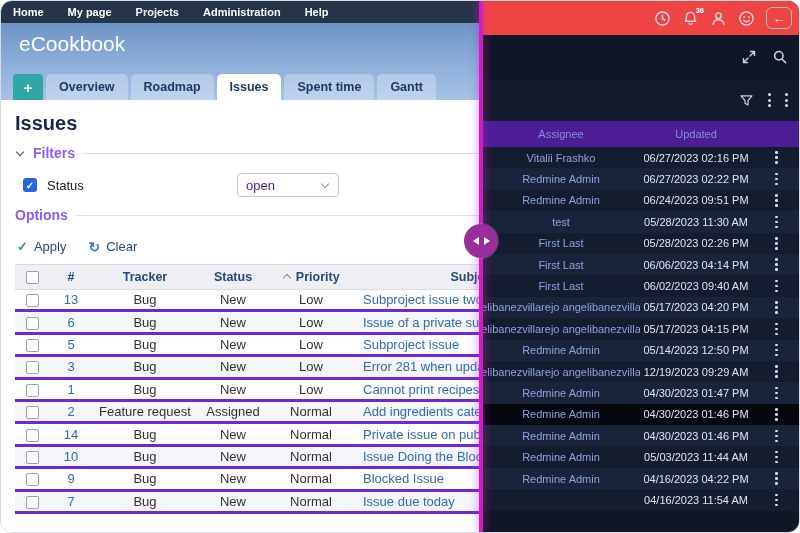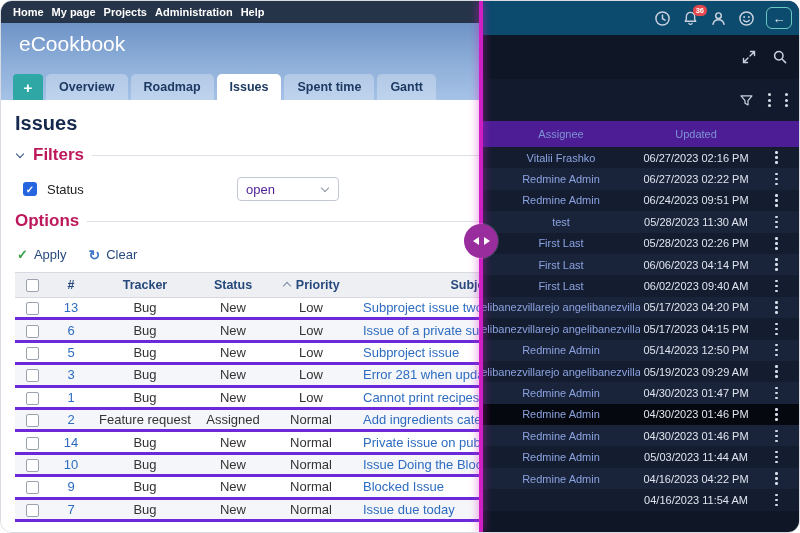--- a/index.html
+++ b/index.html
@@ -2,33 +2,33 @@
 <html><head>
 <meta charset="utf-8">
 <style>
   html,body{margin:0;padding:0;background:#fff;}
   *{box-sizing:border-box;}
   .frame{position:relative;width:800px;height:533px;border:1px solid #d8dce2;border-radius:12px;
          overflow:hidden;font-family:"Liberation Sans",sans-serif;background:#fff;}
 
   
   .left{position:absolute;top:0;left:0;bottom:0;width:481px;background:#fff;overflow:hidden;}
-  .topmenu{height:22px;background:#263449;display:flex;align-items:center;gap:8px;padding:0 12px;}
+  .topmenu{height:22px;background:#263449;display:flex;align-items:center;gap:24px;padding:0 12px;}
   .topmenu span{color:#fff;font-size:11px;font-weight:bold;cursor:pointer;white-space:nowrap;}
   .bluehead{height:77px;background:linear-gradient(180deg,#6e93c6 0%,#8fb0da 55%,#a6c2e6 100%);position:relative;}
   .project-title{padding:9px 0 0 18px;font-size:21px;color:#fff;}
   .tabs{position:absolute;bottom:0;left:12px;display:flex;align-items:flex-end;gap:3px;}
   .tab-add{width:30px;height:26px;background:#2fa7a4;color:#fff;font-size:15px;font-weight:bold;
            display:flex;align-items:center;justify-content:center;border-radius:4px 4px 0 0;cursor:pointer;}
   .tab{height:26px;padding:0 13px;display:flex;align-items:center;font-size:12.5px;font-weight:bold;
        color:#1d3a63;background:rgba(255,255,255,.28);border-radius:5px 5px 0 0;white-space:nowrap;cursor:pointer;}
   .tab.active{background:#fff;}
   .content{padding:8px 0 0 14px;}
   .page-title{font-size:20px;font-weight:bold;color:#15294d;margin:4px 0 10px;}
-  .sec-row{display:flex;align-items:center;gap:8px;margin:7px 0;color:#be185d;font-size:17px;font-weight:bold;cursor:pointer;}
+  .sec-row{display:flex;align-items:center;gap:8px;margin:7px 0;color:#8b5cf6;font-size:14px;font-weight:bold;cursor:pointer;}
   .sec-row .line{flex:1;height:1px;background:#dcdfe5;}
   .chev{display:inline-block;width:6px;height:6px;border-right:1.6px solid #2c4a7c;border-bottom:1.6px solid #2c4a7c;
         transform:rotate(45deg);margin:-2px 2px 0 2px;}
   .chev.up{transform:rotate(-135deg);border-color:#7c8aa5;margin-top:3px;}
   .status-row{display:flex;align-items:center;margin:12px 0 10px;padding-left:8px;}
   .cbx{width:14px;height:14px;background:#2566e0;border-radius:3px;color:#fff;font-size:10px;font-weight:bold;
        display:flex;align-items:center;justify-content:center;cursor:pointer;}
   .status-label{margin-left:10px;font-size:13px;color:#222;width:190px;cursor:pointer;}
   .select{width:102px;height:24px;border:1px solid #c3c9d2;border-radius:4px;background:#fff;display:flex;
           align-items:center;justify-content:space-between;padding:0 8px;font-size:13px;color:#4c1d95;cursor:pointer;}
@@ -45,21 +45,21 @@
   .lrow{height:22.4px;border-bottom:3px solid #6d28d9;color:#333;background:#fff;}
   .lrow:nth-child(even){background:#f5f6f9;}
   .c{text-align:center;}
   .c.subject{text-align:left;padding-left:10px;white-space:nowrap;overflow:hidden;}
   .lrow a{color:#2d6cc0;text-decoration:none;cursor:pointer;}
   .box{display:inline-block;width:13px;height:13px;border:1px solid #9aa2ae;border-radius:2px;background:#fff;
        vertical-align:middle;cursor:pointer;}
 
   
   .right{position:absolute;top:0;right:0;bottom:0;left:481px;background:#0f1726;overflow:hidden;color:#cfd6e4;}
-  .bar1{height:34px;background:#0c4a6e;display:flex;align-items:center;justify-content:flex-end;gap:11px;padding:0 7px;}
+  .bar1{height:34px;background:#ef4444;display:flex;align-items:center;justify-content:flex-end;gap:11px;padding:0 7px;}
   .bar2{height:44px;display:flex;align-items:center;justify-content:flex-end;gap:15px;padding:0 11px;background:#0f1726;}
   .bar3{height:42px;display:flex;align-items:center;justify-content:flex-end;gap:14px;padding:0 11px;background:#121b2d;}
   .icn{display:flex;align-items:center;justify-content:center;cursor:pointer;position:relative;}
   .badge{position:absolute;top:-5px;right:-8px;background:#e5484d;color:#fff;font-size:7.5px;font-weight:bold;
          padding:1px 3px;border-radius:7px;line-height:1.2;}
   .backbtn{width:26px;height:22px;border:1px solid rgba(126,222,210,.85);border-radius:6px;display:flex;
            align-items:center;justify-content:center;color:#eef2f8;font-size:13px;cursor:pointer;}
   .kebab{display:flex;flex-direction:column;gap:2.5px;align-items:center;justify-content:center;cursor:pointer;}
   .kebab i{width:3px;height:3px;background:#d7dde8;border-radius:50%;}
   .rhead,.rrow{display:grid;grid-template-columns:158px 112px 49px;align-items:center;font-size:11px;}
@@ -422,21 +422,21 @@
     <span class="rc updated">05/14/2023 12:50 PM</span>
     <span class="kebab">
             <i></i>
             <i></i>
             <i></i>
           </span>
   </div>
 
   <div class="rrow">
     <span class="rc assignee">angelibanezvillarejo angelibanezvillarejo</span>
-    <span class="rc updated">05/19/2023 09:29 AM</span>
+    <span class="rc updated">12/19/2023 09:29 AM</span>
     <span class="kebab">
             <i></i>
             <i></i>
             <i></i>
           </span>
   </div>
 
   <div class="rrow">
     <span class="rc assignee">Redmine Admin</span>
     <span class="rc updated">04/30/2023 01:47 PM</span>

